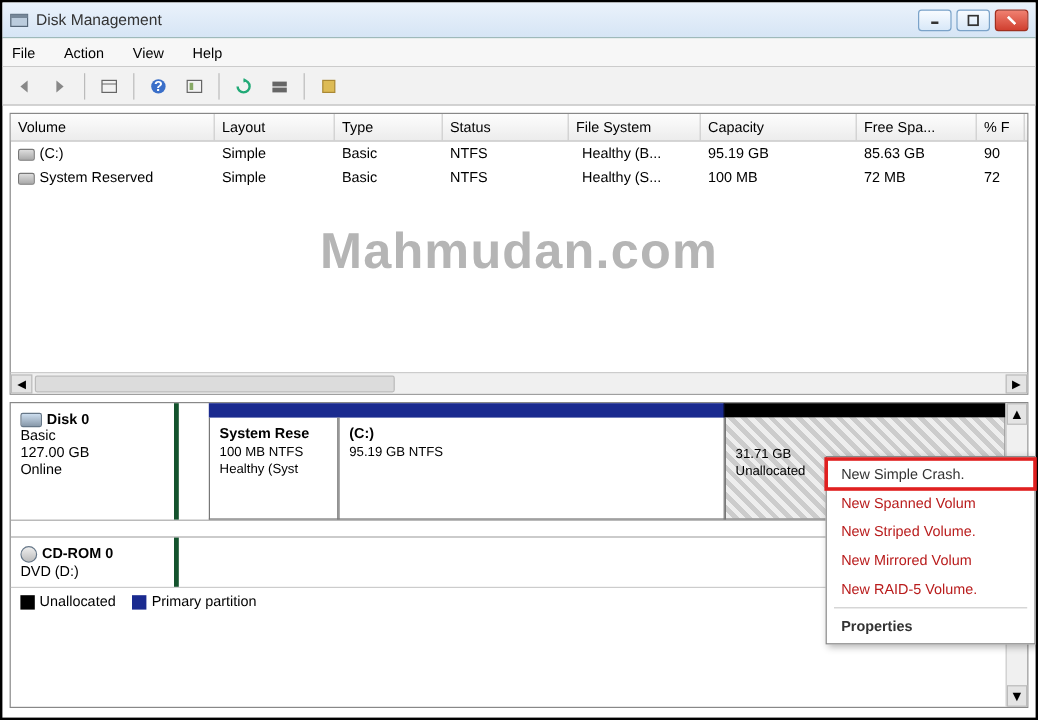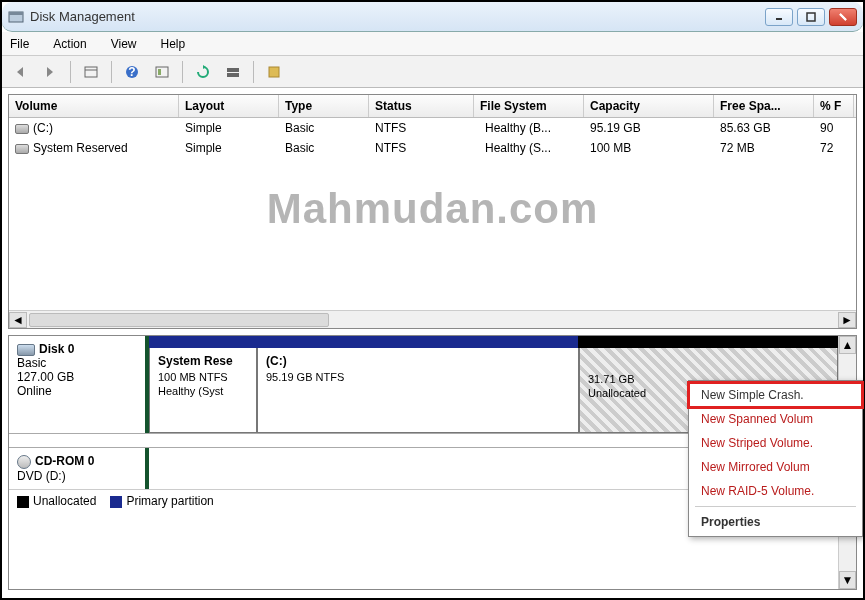--- a/index.html
+++ b/index.html
@@ -1,52 +1,52 @@
 <!DOCTYPE html>
 <html><head>
 <meta charset="utf-8">
 <style>
 * { box-sizing: border-box; margin: 0; padding: 0; font-family: 'Segoe UI', Tahoma, sans-serif; font-size: 12px; }
 body { background: #fff; width: 865px; height: 600px; overflow: hidden; border: 2px solid #000; }
 
-.titlebar { height: 30px; background: linear-gradient(#eaf2fb, #d6e5f5); display: flex; align-items: center; padding: 0 6px; border-bottom: 1px solid #8aa; border-radius: 10px; }
+.titlebar { height: 30px; background: linear-gradient(#eaf2fb, #d6e5f5); display: flex; align-items: center; padding: 0 6px; border-bottom: 1px solid #8aa; }
 .titlebar .app-icon { width: 16px; height: 16px; margin-right: 6px; display: inline-flex; }
 .titlebar .title { flex: 1; color: #333; font-size: 13px; }
 .titlebar .win-btns { display: flex; gap: 4px; }
 .win-btn { width: 28px; height: 18px; border: 1px solid #7ba3c9; border-radius: 3px; background: linear-gradient(#f8fbff,#d8e8f8); display: flex; align-items: center; justify-content: center; cursor: pointer; }
 .win-btn.close { background: linear-gradient(#f08070,#d04030); border-color:#a03020; color:#fff; }
 
 .menubar { height: 24px; display: flex; align-items: center; padding: 0 8px; gap: 24px; border-bottom: 1px solid #ccc; background:#f7f7f7; }
 .menubar span { cursor: default; }
 
 .toolbar { height: 32px; display: flex; align-items: center; padding: 0 6px; gap: 6px; border-bottom: 1px solid #bbb; background:#f2f2f2; }
 .tb-btn { width: 24px; height: 24px; display:flex; align-items:center; justify-content:center; border:1px solid transparent; border-radius:2px; }
 .tb-sep { width:1px; height:22px; background:#bbb; margin:0 2px; }
 
 .volume-table-wrap { border:1px solid #888; margin:6px; background:#fff; position:relative; height:235px; }
 .vt-head { display:flex; background:linear-gradient(#fdfdfd,#ececec); border-bottom:1px solid #bbb; }
-.vt-head .col { padding:4px 6px; border-right:1px solid #ccc; font-weight:bold; white-space:nowrap; overflow:hidden; }
+.vt-head .col { padding:4px 6px; border-right:1px solid #ccc; font-weight:normal; white-space:nowrap; overflow:hidden; }
 .vt-body .row { display:flex; }
 .vt-body .row .col { padding:3px 6px; white-space:nowrap; overflow:hidden; }
 .col.c0{width:170px}.col.c1{width:100px}.col.c2{width:90px}.col.c3{width:110px}.col.c4{width:105px}.col.c5{width:130px}.col.c6{width:100px}.col.c7{width:40px}
 .drive-icon { width:14px; height:10px; display:inline-block; margin-right:4px; background:linear-gradient(#ddd,#aaa); border:1px solid #777; border-radius:2px; vertical-align:middle; }
 
 .watermark { position:absolute; left:0; right:0; top:90px; text-align:center; font-size:42px; font-weight:bold; color:#b5b5b5; letter-spacing:1px; pointer-events:none; }
 
 .hscroll { position:absolute; bottom:0; left:0; right:0; height:18px; background:#f0f0f0; border-top:1px solid #ccc; display:flex; align-items:center; }
 .hscroll .arrow { width:18px; height:16px; background:#e4e4e4; border:1px solid #bbb; display:flex; align-items:center; justify-content:center; }
 .hscroll .thumb { width:300px; height:14px; background:#dcdcdc; border:1px solid #bbb; margin-left:2px; border-radius:2px; }
 .hscroll .spacer{flex:1}
 
 .disk-area { margin:0 6px 6px 6px; border:1px solid #888; position:relative; height:255px; background:#fff; }
 .disk-row { display:flex; border-bottom:1px solid #aaa; }
 .disk-label { width:140px; padding:6px 8px; border-right:4px solid #14532d; }
 .disk-label .dname { font-weight:bold; }
 .disk-icon { width:18px; height:12px; display:inline-block; background:linear-gradient(#cde,#89a); border:1px solid #678; border-radius:2px; margin-right:4px; vertical-align:middle;}
-.disk-parts { flex:1; display:flex; flex-direction:column; }
+.disk-parts { flex:1; display:flex; flex-direction:column;padding-left:25px; }
 .part-top { height:12px; display:flex; }
 .part-top .seg1{background:#1a2a8f; flex:0 0 430px; border-right:1px solid #000;}
 .part-top .seg2{background:#000; flex:1;}
 .part-main { display:flex; height:85px; }
 .partition { border:1px solid #777; border-top:none; padding:6px 8px; overflow:hidden; }
 .partition.p1{width:108px}
 .partition.p2{width:322px}
 .partition.p3{flex:1; background-image:repeating-linear-gradient(45deg,#eee,#eee 4px,#ccc 4px,#ccc 8px);}
 .partition .pt-title{font-weight:bold; margin-bottom:2px;}
 .partition .pt-line{font-size:11px; line-height:1.3;}

